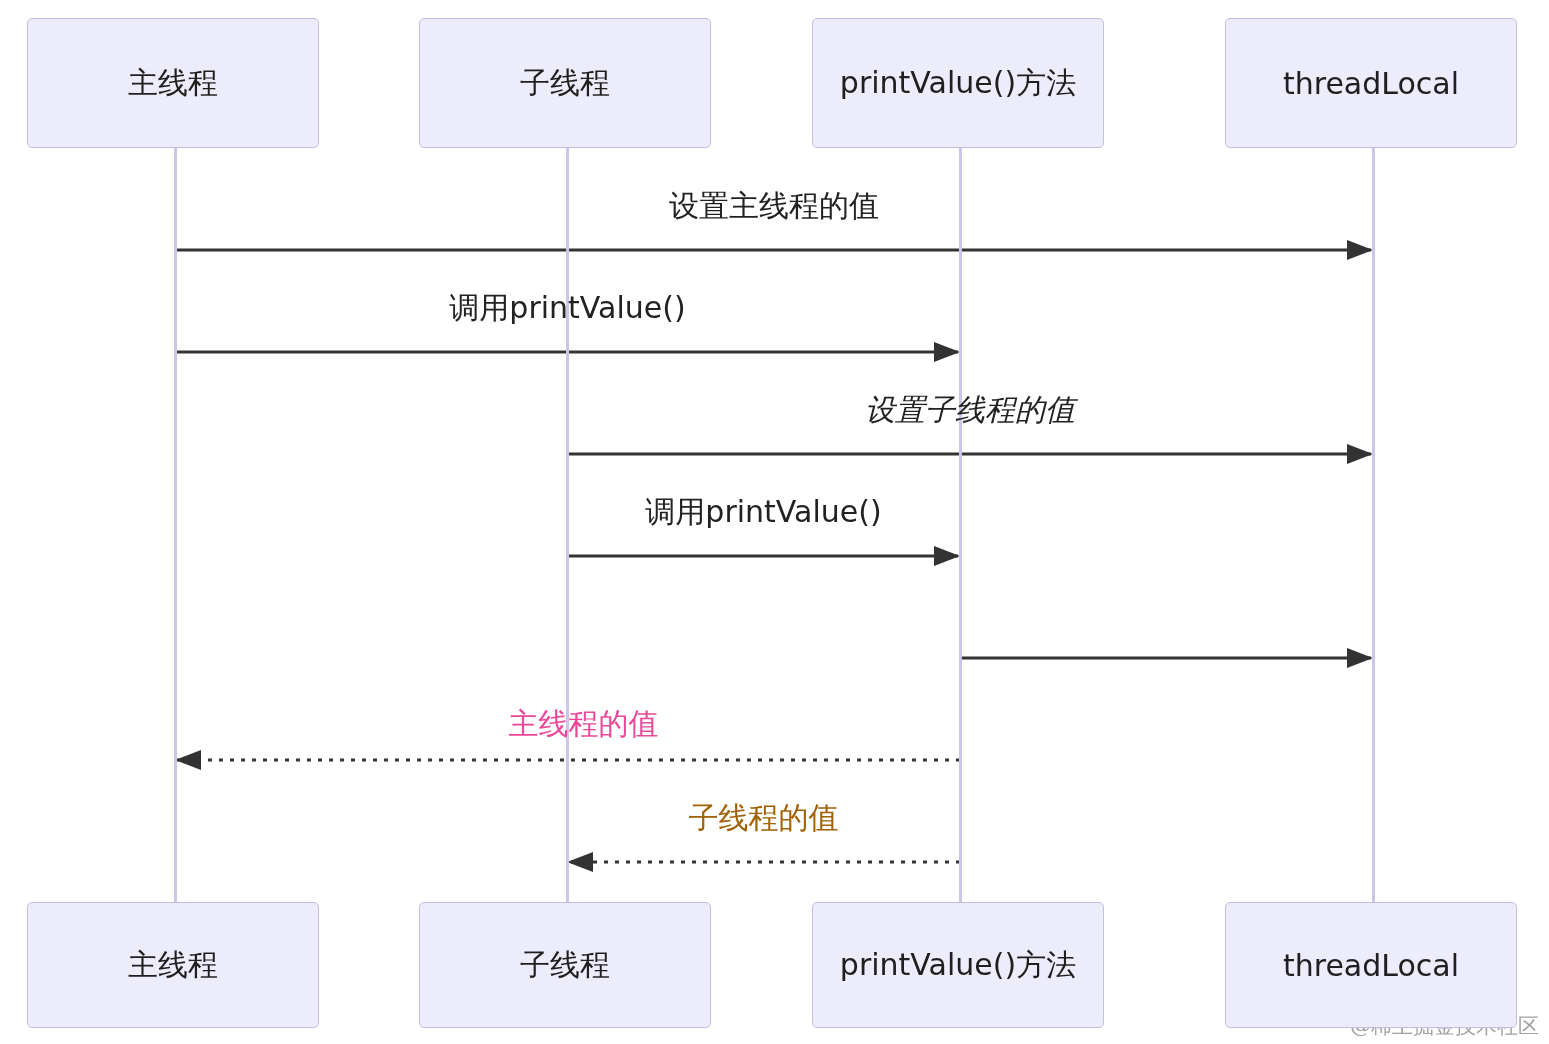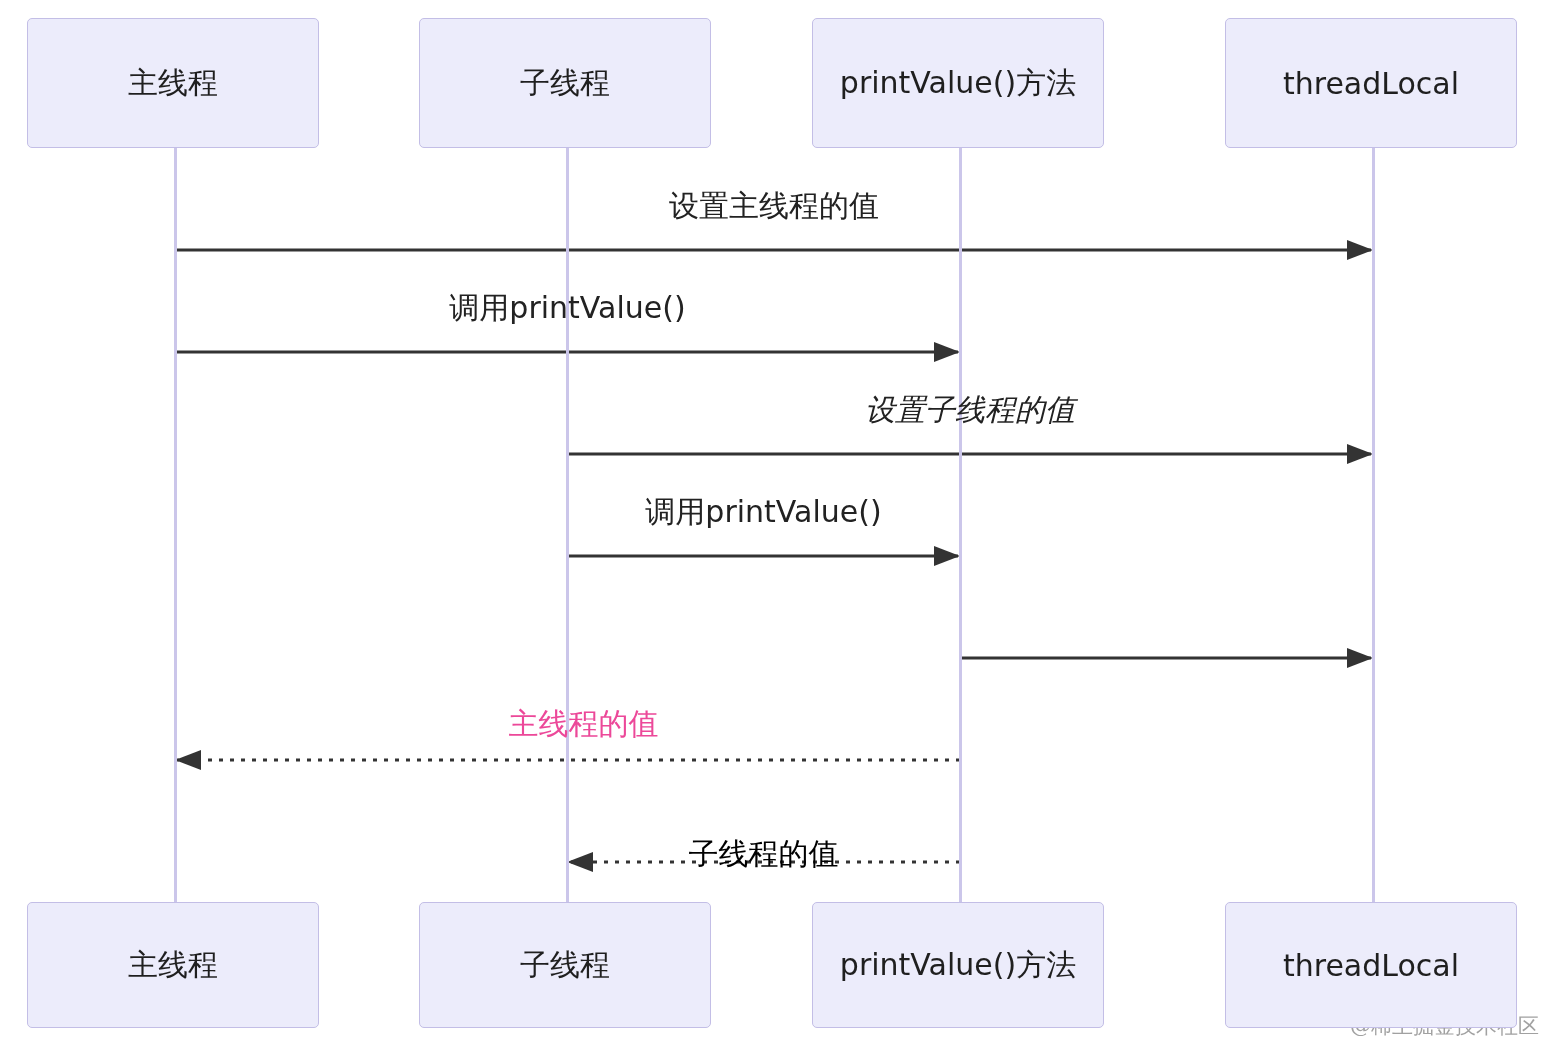--- a/index.html
+++ b/index.html
@@ -99,14 +99,14 @@
       <span>threadLocal</span>
     </div>
     <div class="actor-box" style="left: 1225px; top: 902px; height: 126px; background: rgb(236, 236, 251); border: 1px solid rgb(195, 190, 230);">
       <span>threadLocal</span>
     </div>
     <div class="msg-label" style="left: 774px; top: 186px; color: rgb(34, 34, 34);">设置主线程的值</div>
     <div class="msg-label" style="left: 567.5px; top: 288px; color: rgb(34, 34, 34);">调用printValue()</div>
     <div class="msg-label" style="left: 970px; top: 390px; color: rgb(34, 34, 34); font-style: italic;">设置子线程的值</div>
     <div class="msg-label" style="left: 763.5px; top: 492px; color: rgb(34, 34, 34);">调用printValue()</div>
     <div class="msg-label" style="left: 567.5px; top: 704px; color: #ec4899; margin-left: 16px;">主线程的值</div>
-    <div class="msg-label" style="left: 763.5px; top: 834px; color: #000000;">子线程的值</div>
+    <div class="msg-label" style="left: 763.5px; top: 798px; color: #a16207;">子线程的值</div>
   </div>
 
 </body></html>

